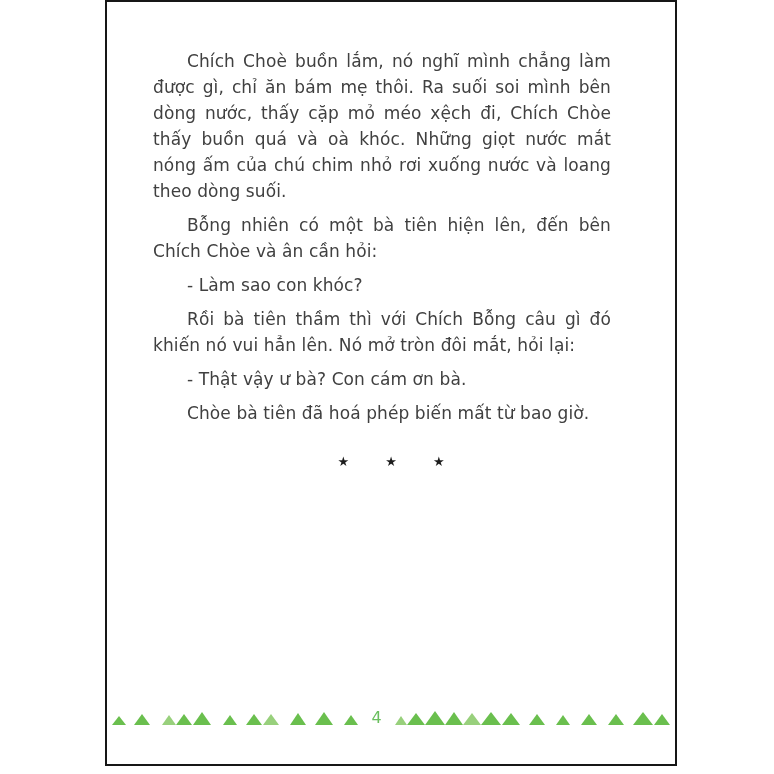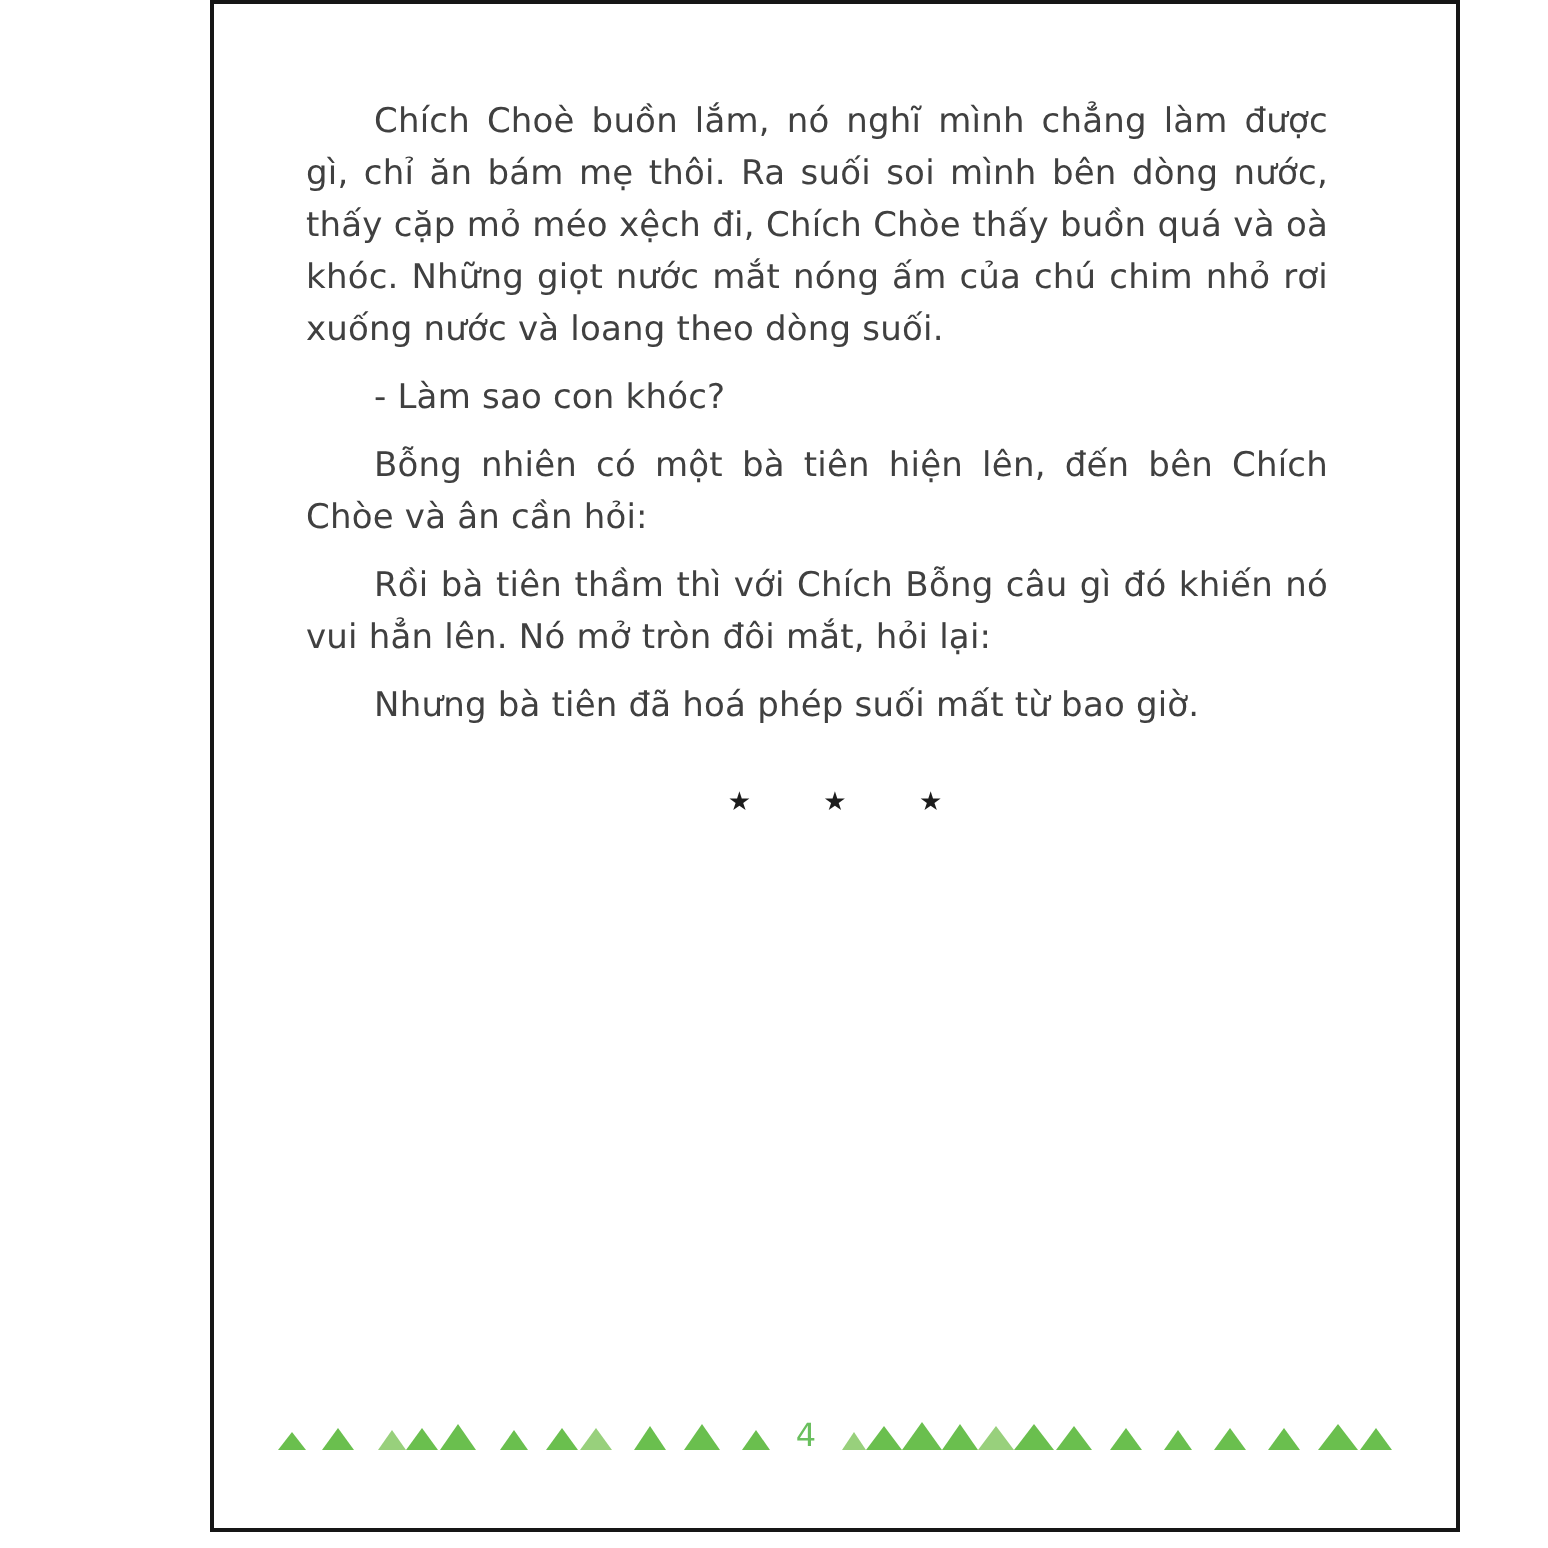--- a/index.html
+++ b/index.html
@@ -11,21 +11,21 @@
     width: 774px;
     height: 774px;
     position: relative;
     font-family: "DejaVu Sans", "Liberation Sans", sans-serif;
     overflow: hidden;
   }
   .book-page {
     position: absolute;
     left: 105px;
     top: 0;
-    width: 625px;
+    width: 572px;
     height: 766px;
     box-sizing: border-box;
     border: 2px solid #161616;
     background: #ffffff;
     overflow: hidden;
   }
   .story-text {
     margin: 46px 64px 0 46px;
   }
   .para {
@@ -72,24 +72,25 @@
   }
 </style>
 </head>
 <body>
 
 <div class="book-page">
 
   <div class="story-text">
 
   <p class="para">Chích Choè buồn lắm, nó nghĩ mình chẳng làm được gì, chỉ ăn bám mẹ thôi. Ra suối soi mình bên dòng nước, thấy cặp mỏ méo xệch đi, Chích Chòe thấy buồn quá và oà khóc. Những giọt nước mắt nóng ấm của chú chim nhỏ rơi xuống nước và loang theo dòng suối.</p>
+      <p class="para">Bỗng nhiên có một bà tiên hiện lên, đến bên Chích Chòe và ân cần hỏi:</p>
       <p class="para">- Làm sao con khóc?</p>
-      <p class="para">Bỗng nhiên có một bà tiên hiện lên, đến bên Chích Chòe và ân cần hỏi:</p>
       <p class="para">Rồi bà tiên thầm thì với Chích Bỗng câu gì đó khiến nó vui hẳn lên. Nó mở tròn đôi mắt, hỏi lại:</p>
-      <p class="para">Nhưng bà tiên đã hoá phép suối mất từ bao giờ.</p>
+      <p class="para">- Thật vậy ư bà? Con cám ơn bà.</p>
+      <p class="para">Chòe bà tiên đã hoá phép biến mất từ bao giờ.</p>
     </div>
 
   <div class="separator">★ ★ ★</div>
 
   <div class="triangle-row">
     <span style="display:flex;align-items:flex-end;">
         <i class="tri" style="border-left: 7px solid transparent; border-right: 7px solid transparent; border-bottom: 9px solid rgb(106, 191, 78); margin-left: 0px;"></i>
         <i class="tri" style="border-left: 8px solid transparent; border-right: 8px solid transparent; border-bottom: 11px solid rgb(106, 191, 78); margin-left: 8px;"></i>
         <i class="tri" style="border-left: 7.5px solid transparent; border-right: 7.5px solid transparent; border-bottom: 10px solid rgb(152, 208, 124); margin-left: 12px;"></i>
         <i class="tri" style="border-left: 8.5px solid transparent; border-right: 8.5px solid transparent; border-bottom: 11px solid rgb(106, 191, 78); margin-left: 0px;"></i>

